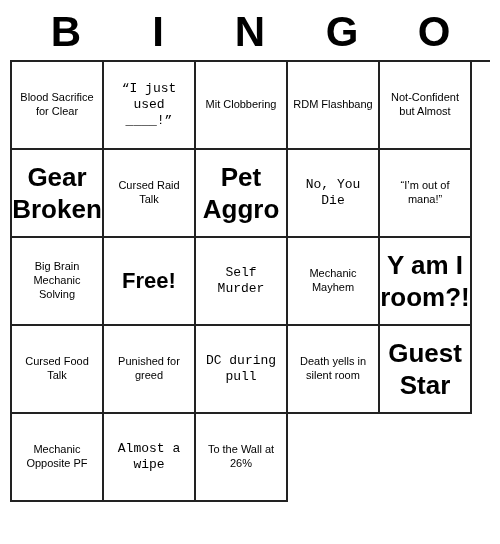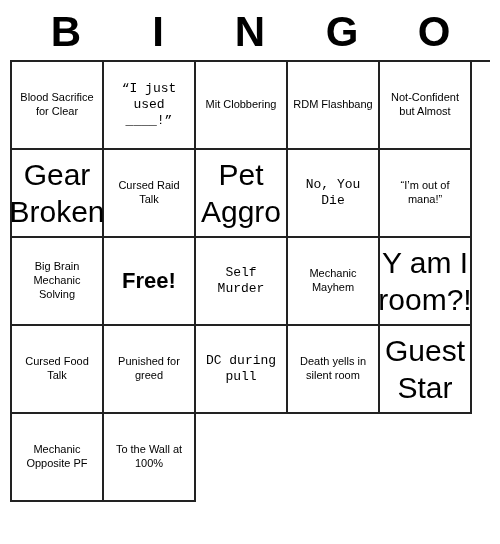--- a/index.html
+++ b/index.html
@@ -45,22 +45,22 @@
       padding: 4px;
       font-size: 13px;
       line-height: 1.25;
       font-family: Arial, sans-serif;
     }
     .bingo-cell.free {
       font-size: 22px;
       font-weight: bold;
     }
     .bingo-cell.big-text {
-      font-size: 30px;
-      font-weight: normal;
+      font-size: 26px;
+      font-weight: bold;
     }
     .bingo-cell.small-text {
       font-size: 11px;
     }
     .bingo-cell.medium-text {
       font-size: 13px;
       font-family: Liberation Mono, monospace;
     }
   </style>
 </head>
@@ -89,14 +89,15 @@
     <div class="bingo-cell free">Free!</div>
     <div class="bingo-cell medium-text">Self Murder</div>
     <div class="bingo-cell small-text">Mechanic Mayhem</div>
     <div class="bingo-cell big-text">Y am I room?!</div>
     <div class="bingo-cell small-text">Cursed Food Talk</div>
     <div class="bingo-cell small-text">Punished for greed</div>
     <div class="bingo-cell medium-text">DC during pull</div>
     <div class="bingo-cell small-text">Death yells in silent room</div>
     <div class="bingo-cell big-text">Guest Star</div>
     <div class="bingo-cell small-text">Mechanic Opposite PF</div>
-    <div class="bingo-cell small-text">To the Wall at 100%</div>
+    <div class="bingo-cell medium-text">Almost a wipe</div>
+    <div class="bingo-cell small-text">To the Wall at 26%</div>
   </div>
 
 </body></html>

